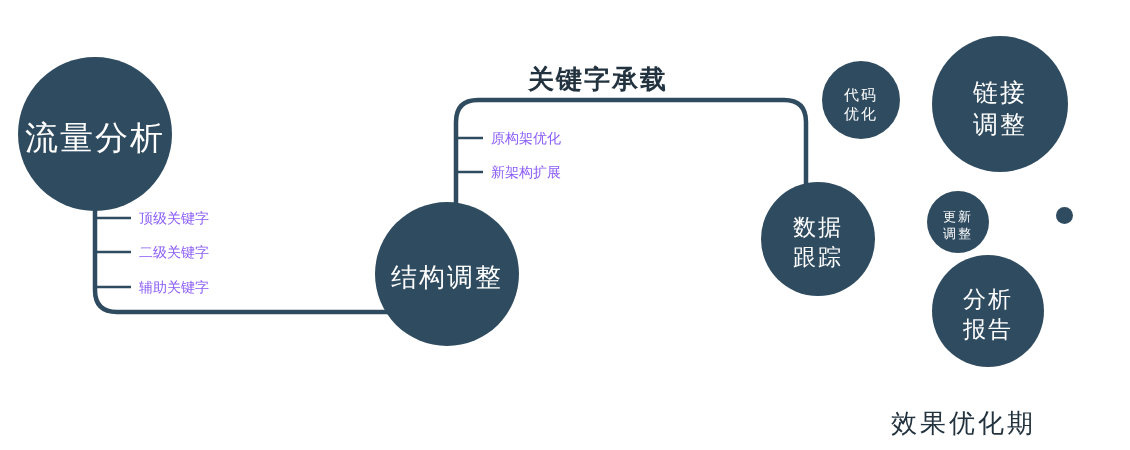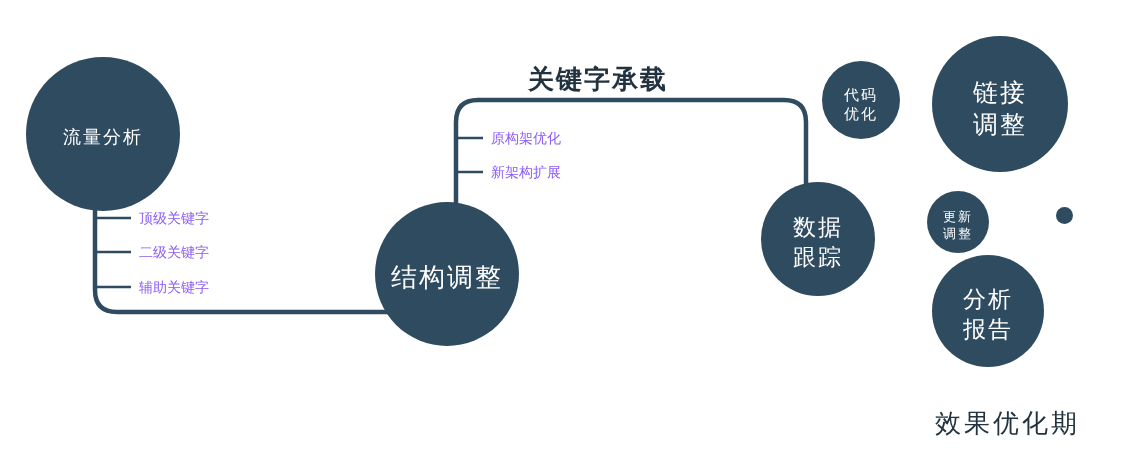--- a/index.html
+++ b/index.html
@@ -39,21 +39,21 @@
     align-items: center;
     justify-content: center;
     text-align: center;
   }
   .node-label {
     white-space: pre-line;
     line-height: 1.3;
     letter-spacing: 2px;
     margin-top: 8px;
   }
-  .node-traffic   { left: 26px;  top: 57px;  width: 154px; height: 154px; font-size: 18px; }
+  .node-traffic   { left: 18px;  top: 57px;  width: 154px; height: 154px; font-size: 33px; }
   .node-structure { left: 375px; top: 202px; width: 144px; height: 144px; font-size: 26px; }
   .node-tracking  { left: 761px; top: 182px; width: 114px; height: 114px; font-size: 23px; text-align: right; }
   .node-code      { left: 822px; top: 61px;  width: 78px;  height: 78px;  font-size: 15px; }
   .node-link      { left: 932px; top: 36px;  width: 136px; height: 136px; font-size: 25px; }
   .node-update    { left: 927px; top: 191px; width: 62px;  height: 62px;  font-size: 13px; }
   .node-report    { left: 932px; top: 255px; width: 112px; height: 112px; font-size: 23px; }
   .node-dot       { left: 1056px; top: 207px; width: 17px; height: 17px; }
   .branch-label {
     position: absolute;
     color: #8b5cf6;
@@ -76,21 +76,20 @@
   }
   .el-user    { left: 155px; top: 327px; font-size: 26px; }
   .el-keyword { left: 528px; top: 62px;  font-size: 26px; }
   .footer-label {
     position: absolute;
     left: 891px; top: 406px;
     color: #22333f;
     font-size: 26px;
     letter-spacing: 3px;
     white-space: nowrap;
-    margin-left: 44px;
   }
 </style>
 </head>
 <body>
 
 <div class="stage">
 
   <svg class="lines" viewBox="0 0 1130 450" xmlns="http://www.w3.org/2000/svg">
     <path class="edge" d="M 95 198 L 95 290 Q 95 312 117 312 L 402 312"></path>
     <path class="edge" d="M 456 212 L 456 122 Q 456 100 478 100 L 784 100 Q 806 100 806 122 L 806 196"></path>

